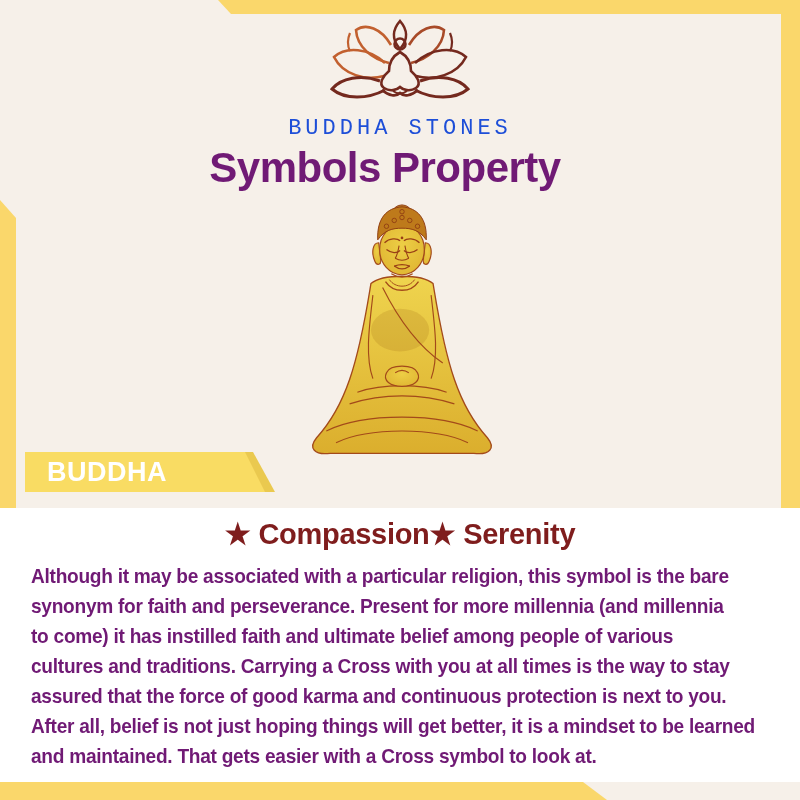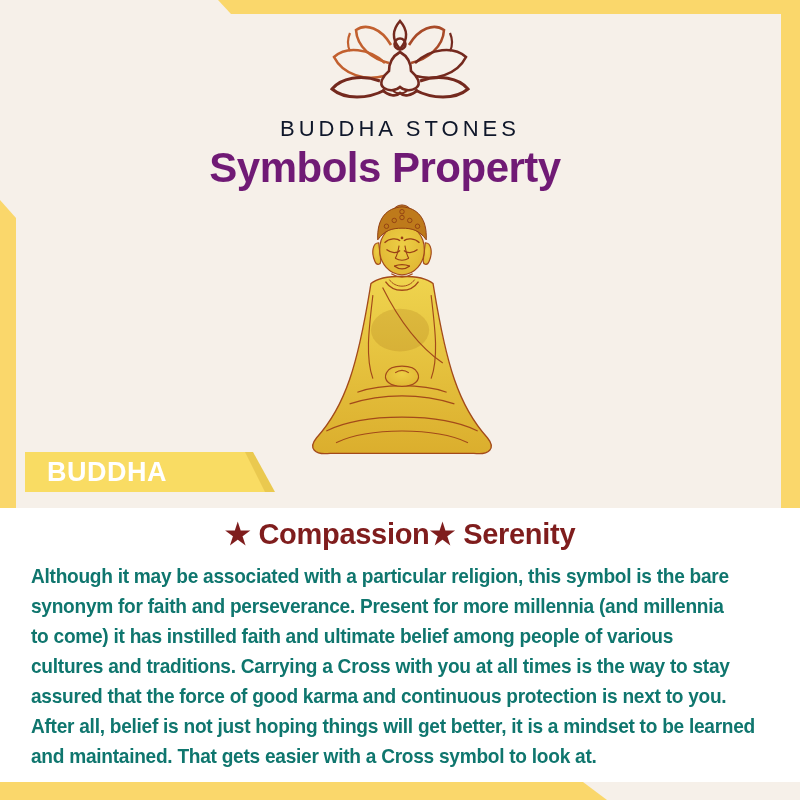--- a/index.html
+++ b/index.html
@@ -21,22 +21,22 @@
                 clip-path:polygon(0 0, 16px 18px, 16px 600px, 0 600px); }
   .bar-bottom { left:0; bottom:0; width:607px; height:18px;
                 clip-path:polygon(0 0, 583px 0, 607px 18px, 0 18px); }
 
   
   .panel { position:absolute; left:0; top:508px; width:800px; height:274px; background:#FFFFFF; }
 
   
   .logo-wrap { position:absolute; left:300px; top:18px; width:200px; height:100px; }
   .brand { position:absolute; left:0; top:116px; width:800px; text-align:center;
-           font-family:Liberation Sans, sans-serif; font-size:22px; letter-spacing:4px;
-           color:#0f172a; }
+           font-family:Liberation Mono, monospace; font-size:22px; letter-spacing:4px;
+           color:#1d4ed8; }
 
   
   .title { position:absolute; left:0; top:144px; width:770px; text-align:center;
            font-size:42px; font-weight:bold; letter-spacing:-0.5px; color:#701a75; }
 
   
   .buddha-wrap { position:absolute; left:272px; top:202px; width:260px; height:262px; }
 
   
   .banner { position:absolute; left:25px; top:452px; width:250px; height:40px; }
@@ -48,21 +48,21 @@
                   font-size:27px; font-weight:bold; letter-spacing:0.5px; color:#FFFFFF; }
 
   
   .traits { position:absolute; left:0; top:517px; width:800px; text-align:center;
             font-size:29px; font-weight:bold; color:#7f1d1d; letter-spacing:-0.3px; }
   .traits .star { margin-right:8px; }
   .trait { display:inline-block; }
 
   
   .body-text { position:absolute; left:31px; top:561px; width:760px;
-               font-size:21px; font-weight:bold; color:#0f766e; }
+               font-size:21px; font-weight:bold; color:#701a75; }
   .body-line { white-space:nowrap; line-height:30px; letter-spacing:-0.3px;
                transform:scaleX(0.91); transform-origin:0 50%; }
 
   svg { display:block; width:100%; height:100%; }
 </style>
 </head>
 <body>
 
 <div class="canvas">
 

